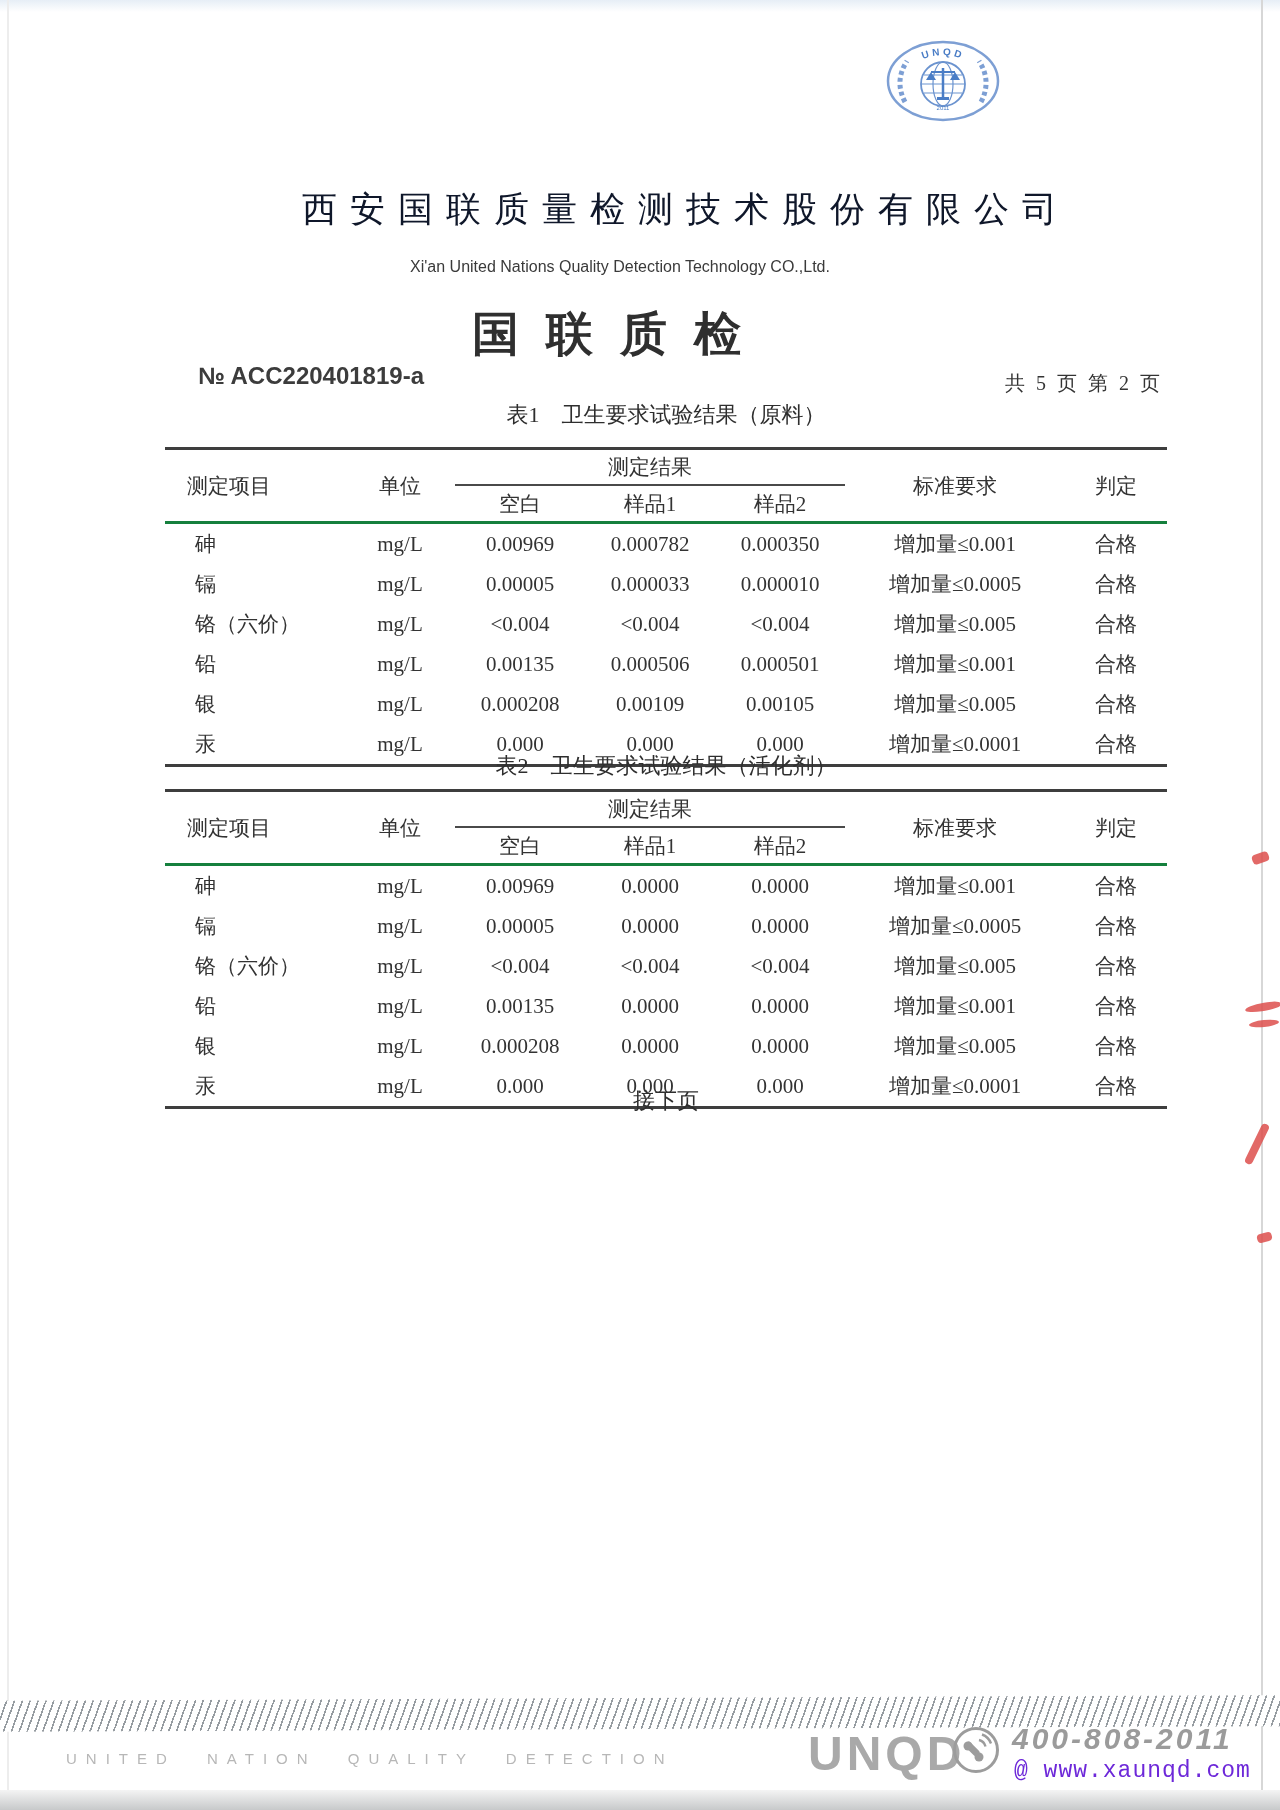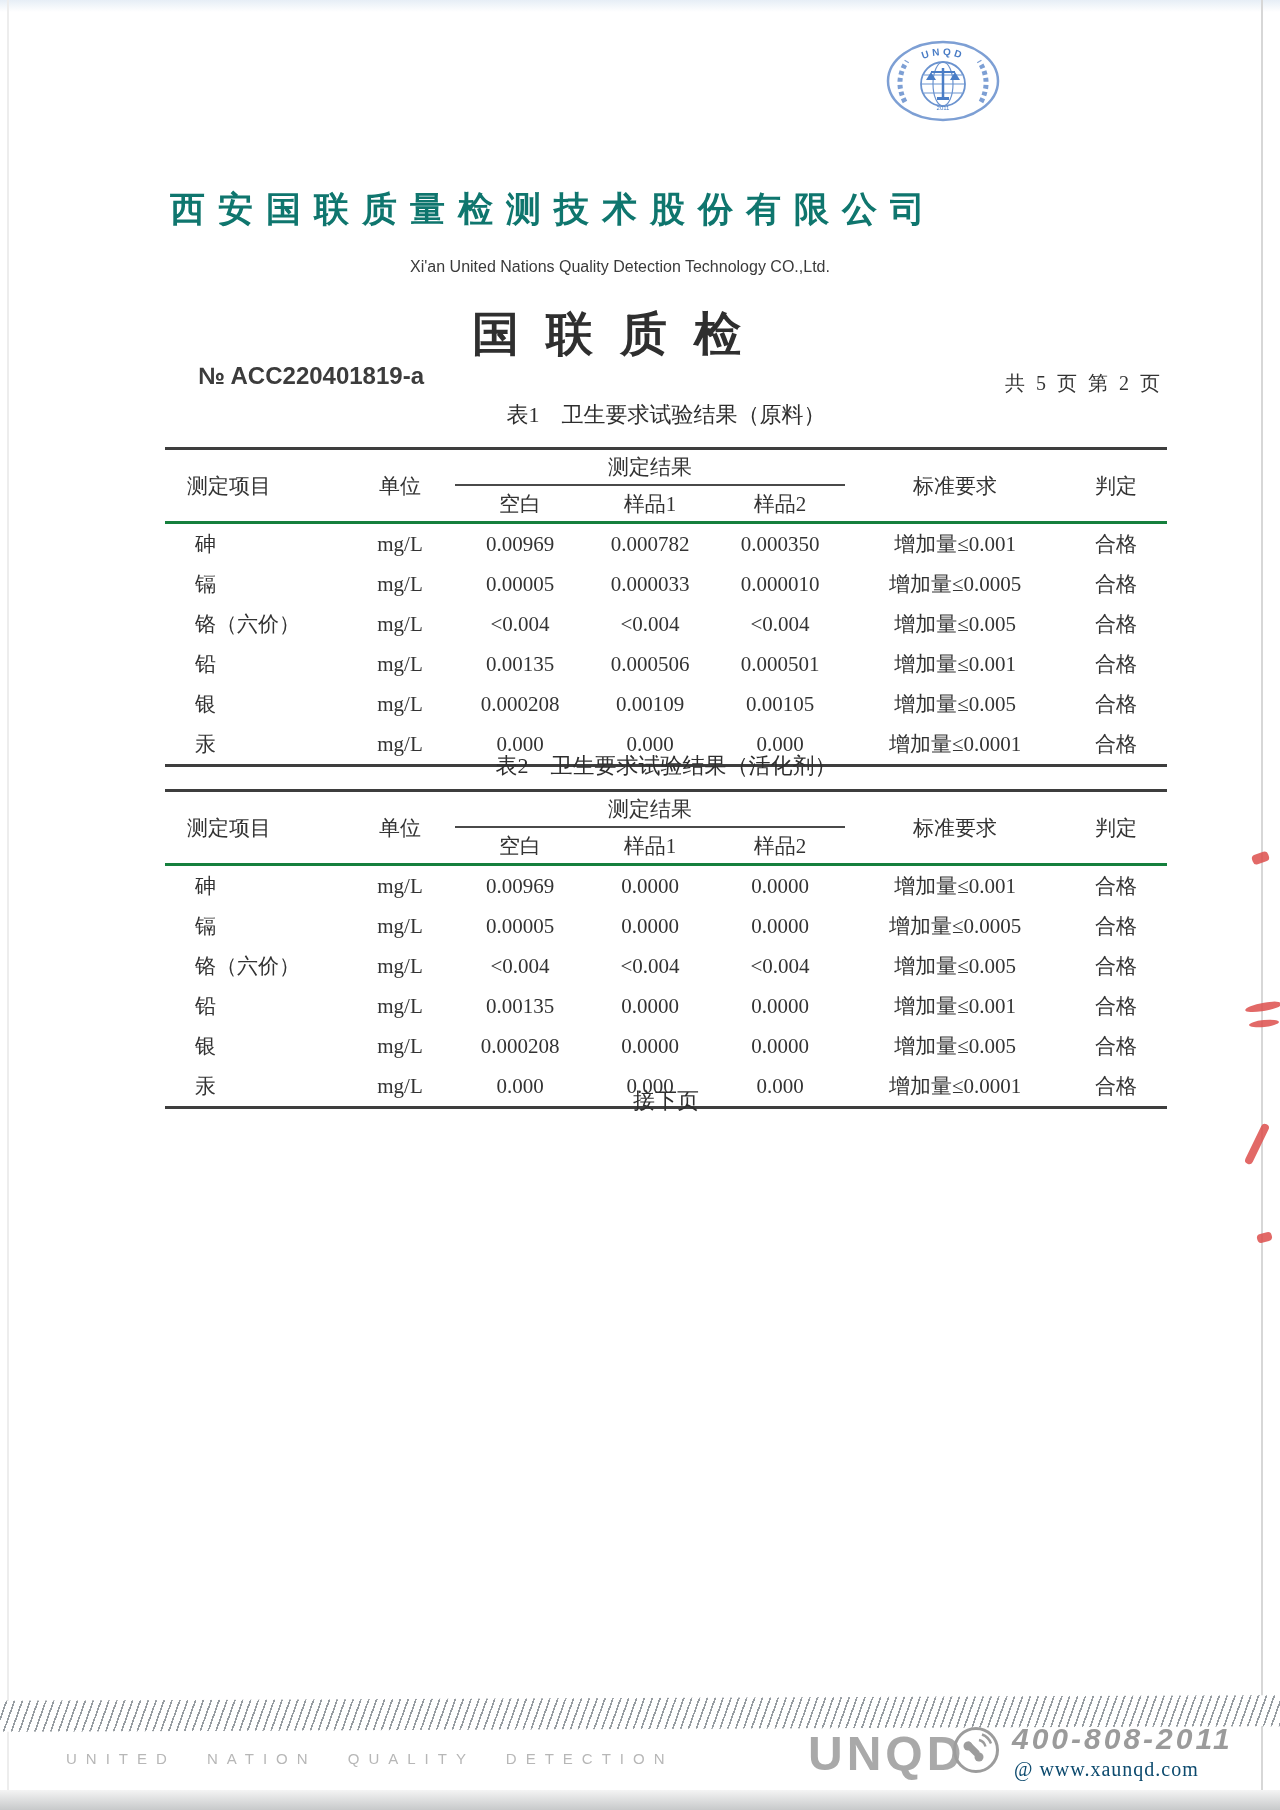--- a/index.html
+++ b/index.html
@@ -20,22 +20,22 @@
 
   
   .logo { left:884px; top:38px; display:flex; align-items:flex-start; }
   .brand-block { margin-left:20px; padding-top:12px; }
   .brand-cn { font-family:"Liberation Sans","DejaVu Sans",sans-serif;
     font-size:47px; font-weight:bold; color:#4a7dc6; letter-spacing:4px; line-height:1; }
   .brand-en { font-family:"Liberation Sans","DejaVu Sans",sans-serif;
     font-size:13.5px; font-weight:bold; color:#4a7dc6; margin-top:5px; letter-spacing:.4px; }
 
   
-  .company-cn { left:170px; top:186px; width:900px; text-align:left;
-    font-size:35px; font-weight:700; letter-spacing:13px; color:#0f766e; }
+  .company-cn { left:170px; top:186px; width:900px; text-align:right;
+    font-size:35px; font-weight:400; letter-spacing:13px; color:#0f172a; }
   .company-en { left:170px; top:258px; width:900px; text-align:center;
     font-family:"Liberation Sans","DejaVu Sans",sans-serif;
     font-size:16px; color:#3a3a3a; }
   .report-title { left:170px; top:303px; width:900px; text-align:center;
     font-size:47px; font-weight:bold; letter-spacing:27px; color:#2f2f2f; }
   .doc-number { left:198px; top:362px;
     font-family:"Liberation Sans","DejaVu Sans",sans-serif;
     font-size:24px; font-weight:bold; color:#3c3c3c; }
   .page-info { left:1005px; top:370px; font-size:20px; letter-spacing:3px; color:#333; }
 
@@ -81,22 +81,22 @@
     font-size:15px; color:#b7b7b7; letter-spacing:9px; word-spacing:18px; }
   .unqd-word { left:808px; top:1726px;
     font-family:"Liberation Sans","DejaVu Sans",sans-serif;
     font-size:48px; font-weight:bold; color:#a9a9a9; letter-spacing:4px; }
   .phone-badge { left:953px; top:1727px; width:46px; height:46px;
     border:3px solid #9c9c9c; border-radius:50%; box-sizing:border-box; }
   .phone-number { left:1012px; top:1722px;
     font-family:"Liberation Sans","DejaVu Sans",sans-serif;
     font-size:30px; font-weight:bold; color:#9b9b9b; letter-spacing:3px;font-style:italic; }
   .website { left:1014px; top:1758px;
-    font-family:Liberation Serif, serif;
-    font-size:20px; color:#0c4a6e; letter-spacing:1px; }
+    font-family:Liberation Mono, monospace;
+    font-size:23px; color:#6d28d9; letter-spacing:1px; }
 </style>
 </head>
 <body>
 
 <div class="abs top-tint"></div>
 <div class="abs scan-line-left"></div>
 <div class="abs scan-line-right"></div>
 
 <div class="abs logo">
   <svg width="118" height="86" viewBox="0 0 118 86">

